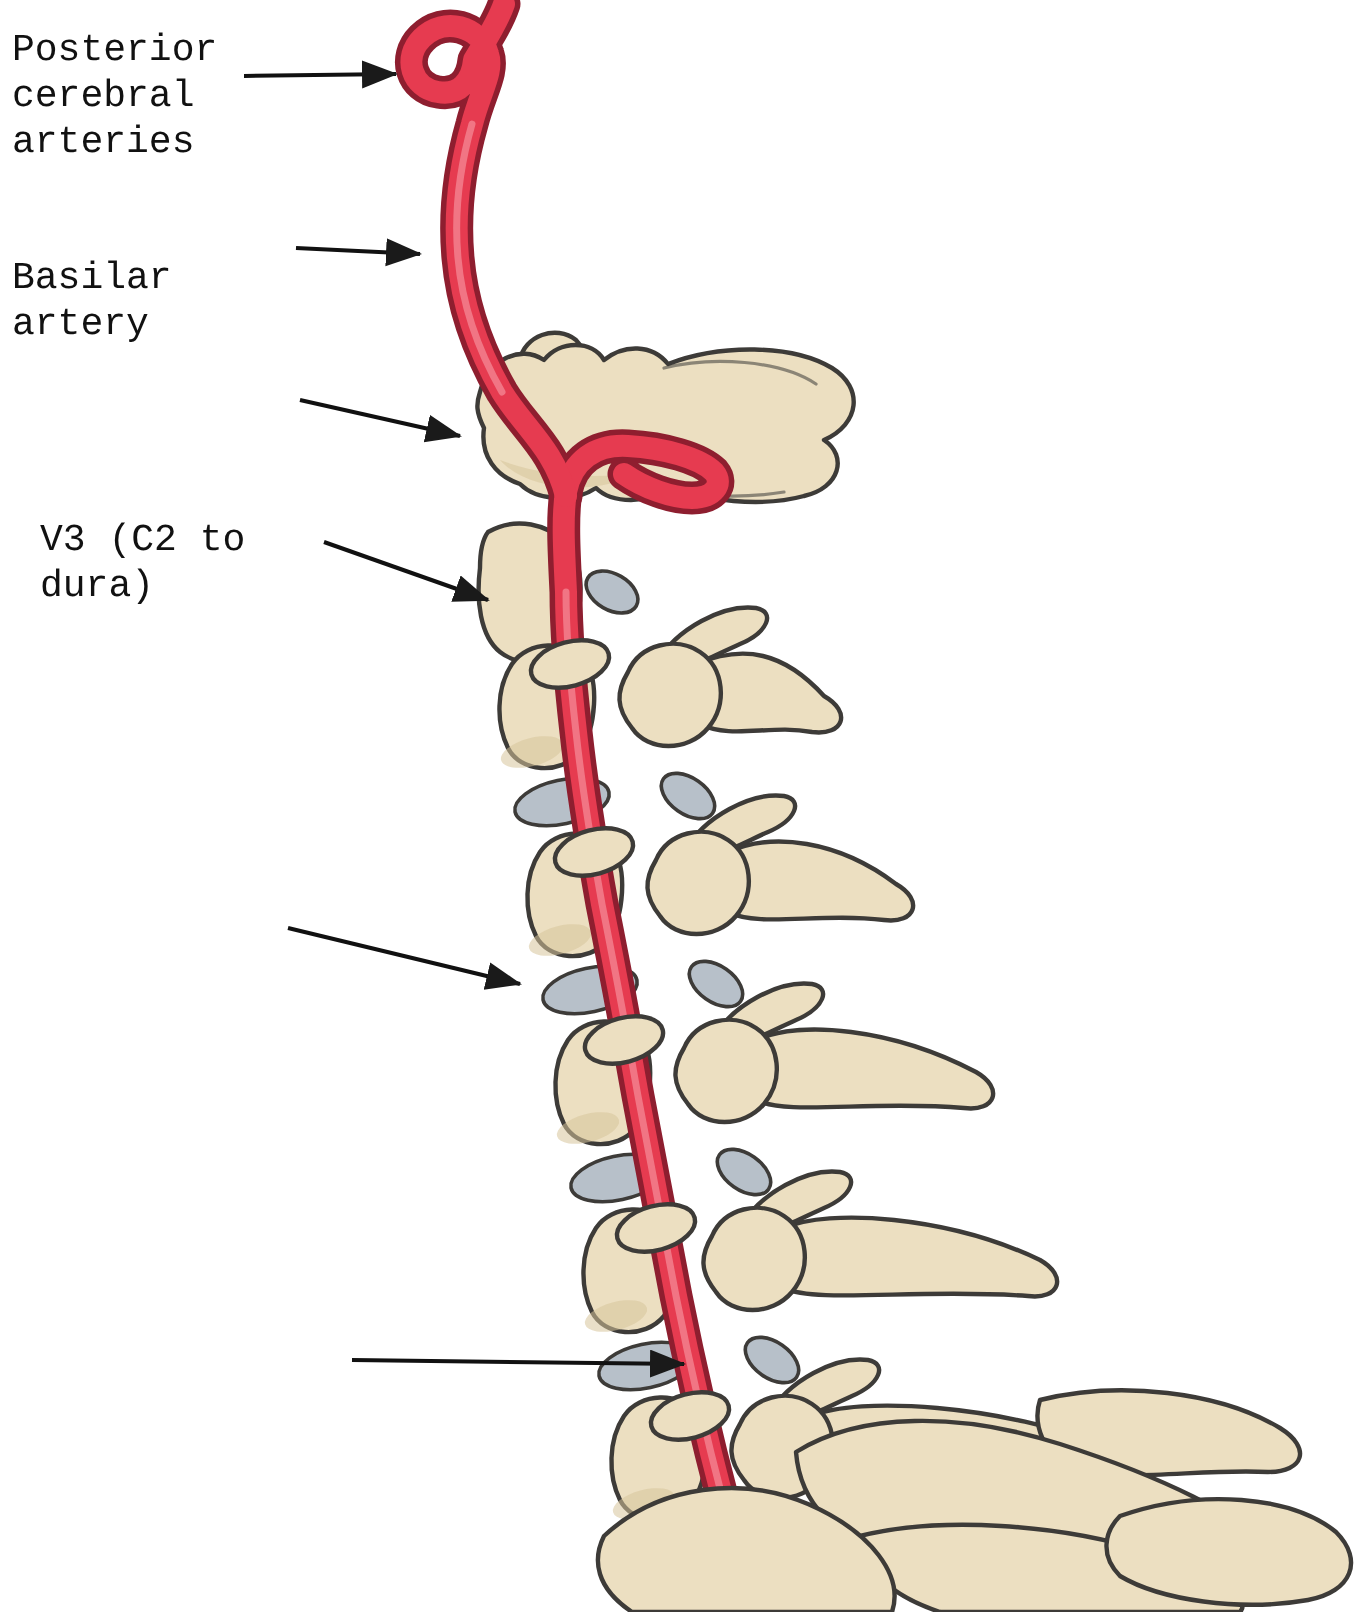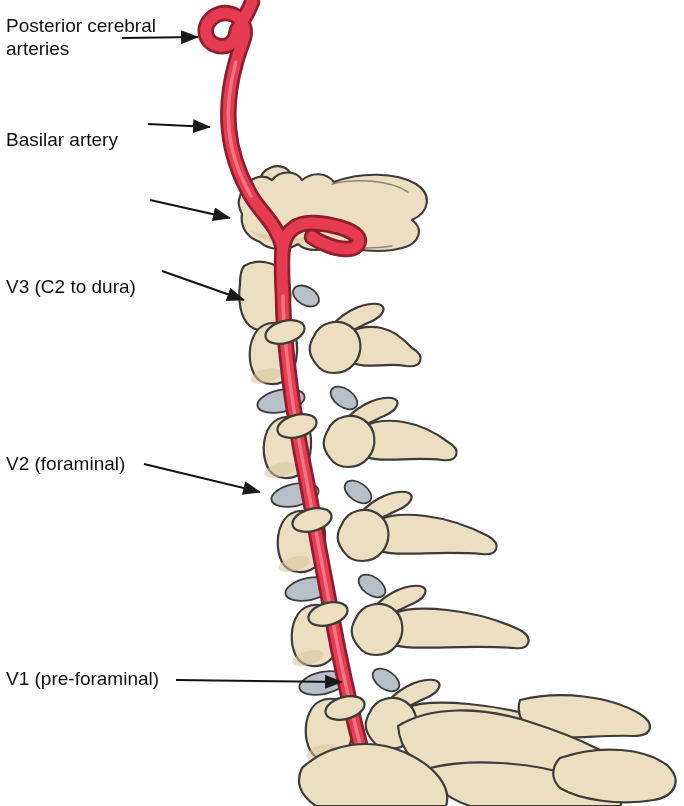--- a/index.html
+++ b/index.html
@@ -13,20 +13,21 @@
     --text:#111111;
     --background:#ffffff;
   }
   html,body{margin:0;padding:0;background:var(--background);}
   body{font-family:"Liberation Sans","DejaVu Sans",sans-serif;}
   .stage{
     position:relative;
     width:684px;height:806px;
     background:var(--background);
     overflow:hidden;
+    font-family:Liberation Mono, monospace;
   }
   .stage svg{position:absolute;left:0;top:0;}
   .lbl{
     position:absolute;
     font-size:19px;
     line-height:1.22;
     color:var(--text);
     white-space:normal;
   }
   .bone{fill:var(--bone);stroke:var(--outline);stroke-width:2.2;stroke-linejoin:round;}
@@ -161,16 +162,14 @@
       <path class="arrow" d="M 148,124 L 210,127"></path>
       <path class="arrow" d="M 150,200 L 230,218"></path>
       <path class="arrow" d="M 162,271 L 244,300"></path>
       <path class="arrow" d="M 144,464 L 260,492"></path>
       <path class="arrow" d="M 176,680 L 342,682"></path>
     </g>
   </svg>
 
   <div class="lbl" style="left:6px;top:14px;width:152px;">Posterior cerebral arteries</div>
   <div class="lbl" style="left:6px;top:128px;width:140px;">Basilar artery</div>
-  <div class="lbl" style="left:6px;top:259px;width:160px;margin-top:16px;">V3 (C2 to dura)</div>
-  <div class="lbl" style="left:6px;top:452px;width:150px;">V2 (foraminal)</div>
-  <div class="lbl" style="left:6px;top:667px;width:170px;">V1 (pre-foraminal)</div>
+  <div class="lbl" style="left:20px;top:259px;width:160px;">V3 (C2 to dura)</div>
 </div>
 
 </body></html>

